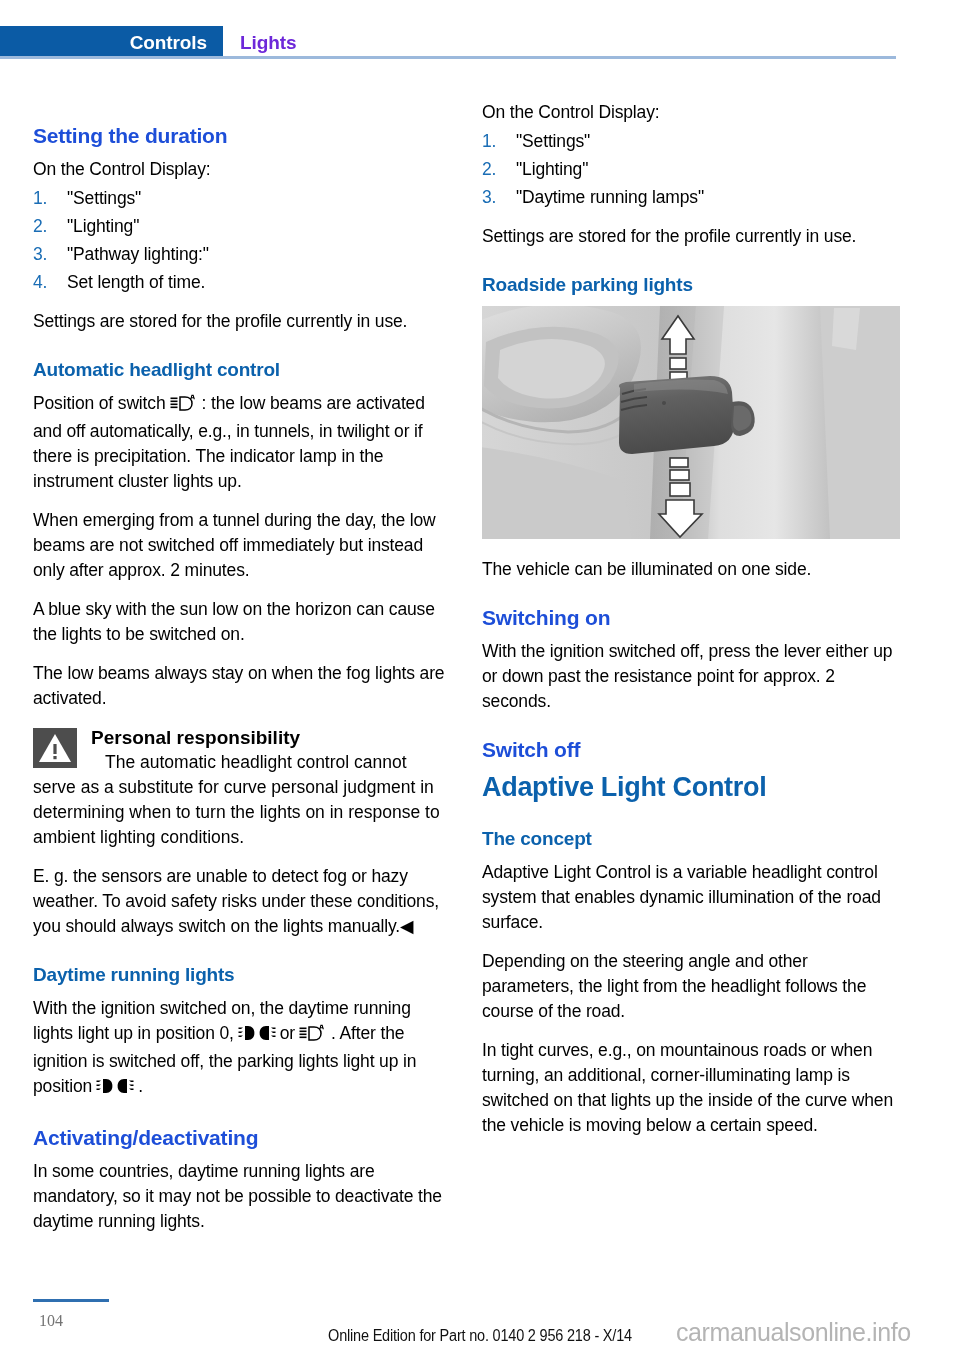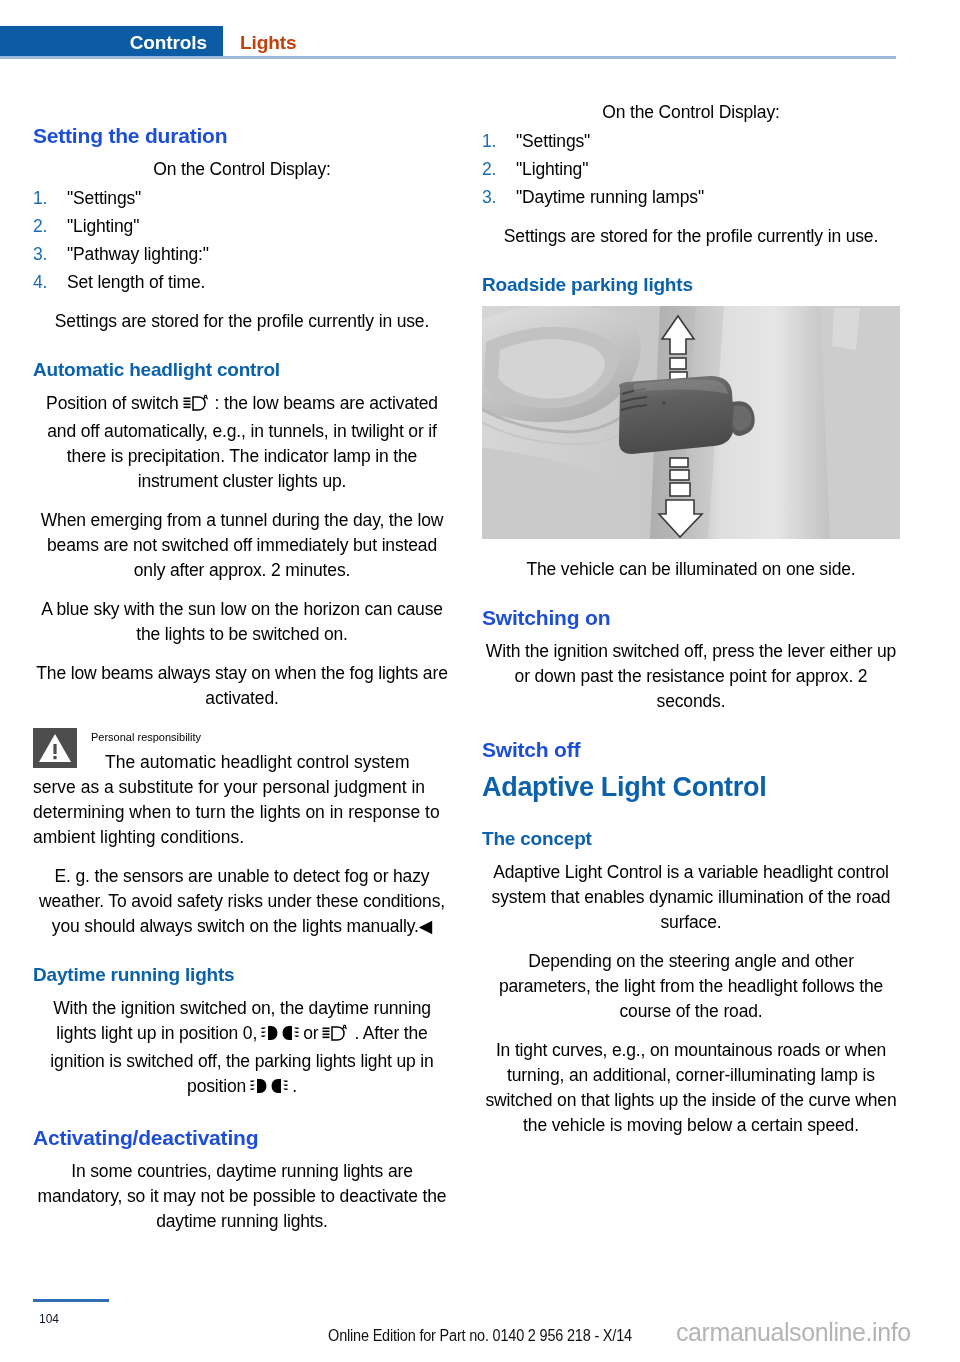--- a/index.html
+++ b/index.html
@@ -49,21 +49,21 @@
     line-height: 33px;
     text-align: right;
     padding-right: 16px;
     letter-spacing: -0.1px;
   }
   .tab-inactive {
     position: absolute;
     left: 240px;
     top: 0;
     height: 33px;
-    color: #c2410c;
+    color: #6d28d9;
     font-weight: bold;
     font-size: 19px;
     line-height: 33px;
     letter-spacing: -0.1px;
   }
 
   
   .col {
     position: absolute;
     top: 100px;
@@ -72,21 +72,21 @@
   .col-left  { left: 33px; }
   .col-right { left: 482px; }
 
   
   p, li, .body {
     font-size: 17.5px;
     line-height: 25px;
     color: #000000;
     letter-spacing: -0.15px;
   }
-  p { margin-bottom: 14px; text-align: center; }
+  p { margin-bottom: 14px; }
   p.tight { margin-bottom: 0; }
 
   h1.sec {
     font-size: 27px;
     line-height: 32px;
     font-weight: bold;
     color: #0b61ac;
     margin-bottom: 20px;
     letter-spacing: -0.3px;
   }
@@ -133,21 +133,21 @@
   .warn-wrap { position: relative; margin-bottom: 14px; }
   .warn-icon {
     float: left;
     width: 44px;
     height: 40px;
     background: #4d4d4d;
     margin: 3px 14px 2px 0;
     position: relative;
   }
   .warn-icon svg { position: absolute; left: 5px; top: 4px; }
-  .warn-title { font-size: 11px; line-height: 25px; }
+  .warn-title { font-size: 19px; line-height: 25px; font-weight: bold; }
   .warn-body  { font-size: 17.5px; line-height: 25px; }
   .warn-body-first { text-indent: 14px; }
   .warn-wrap::after { content: ""; display: block; clear: both; }
 
   
   .inline-ico {
     display: inline-block;
     vertical-align: -3px;
     margin: 0 4px;
   }
@@ -169,22 +169,23 @@
     left: 33px;
     top: 1299px;
     width: 76px;
     height: 3px;
     background: #2f6fb0;
   }
   .page-num {
     position: absolute;
     left: 39px;
     top: 1312px;
-    font-size: 12px;
-    color: #0f172a;
+    font-size: 16px;
+    color: #737373;
+    font-family: Liberation Serif, serif;
   }
   .footer-center {
     position: absolute;
     left: 0;
     top: 1327px;
     width: 960px;
     text-align: center;
     font-size: 14.5px;
     color: #111111;
     letter-spacing: -0.2px;
@@ -261,21 +262,21 @@
 
     <div class="warn-wrap">
       <div class="warn-icon">
         <svg width="34" height="32" viewBox="0 0 34 32">
           <path d="M17 2 L33 30 L1 30 Z" fill="#ffffff"></path>
           <rect x="15.4" y="12" width="3.2" height="10" fill="#4d4d4d"></rect>
           <rect x="15.4" y="24" width="3.2" height="3.2" fill="#4d4d4d"></rect>
         </svg>
       </div>
       <div class="warn-title">Personal responsibility</div>
-      <div class="warn-body warn-body-first">The automatic headlight control system serve as a substitute for your personal judgment in determining when to turn the lights on in response to ambient lighting conditions.</div>
+      <div class="warn-body warn-body-first">The automatic headlight control cannot serve as a substitute for curve personal judgment in determining when to turn the lights on in response to ambient lighting conditions.</div>
     </div>
 
     <p><span>E. g. the sensors are unable to detect fog or hazy weather. To avoid safety risks under these conditions, you should always switch on the lights manually.</span><span>◀</span></p>
 
     <h2 class="sec">Daytime running lights</h2>
 
     <p><span>With the ignition switched on, the daytime running lights light up in position 0,</span><span class="inline-ico">
        <svg width="38" height="18" viewBox="0 0 38 18">
          <g fill="#000">
            <path d="M0.5 3.5 L5 3.5 L3 5.1 L0.5 5.1 Z"></path>

